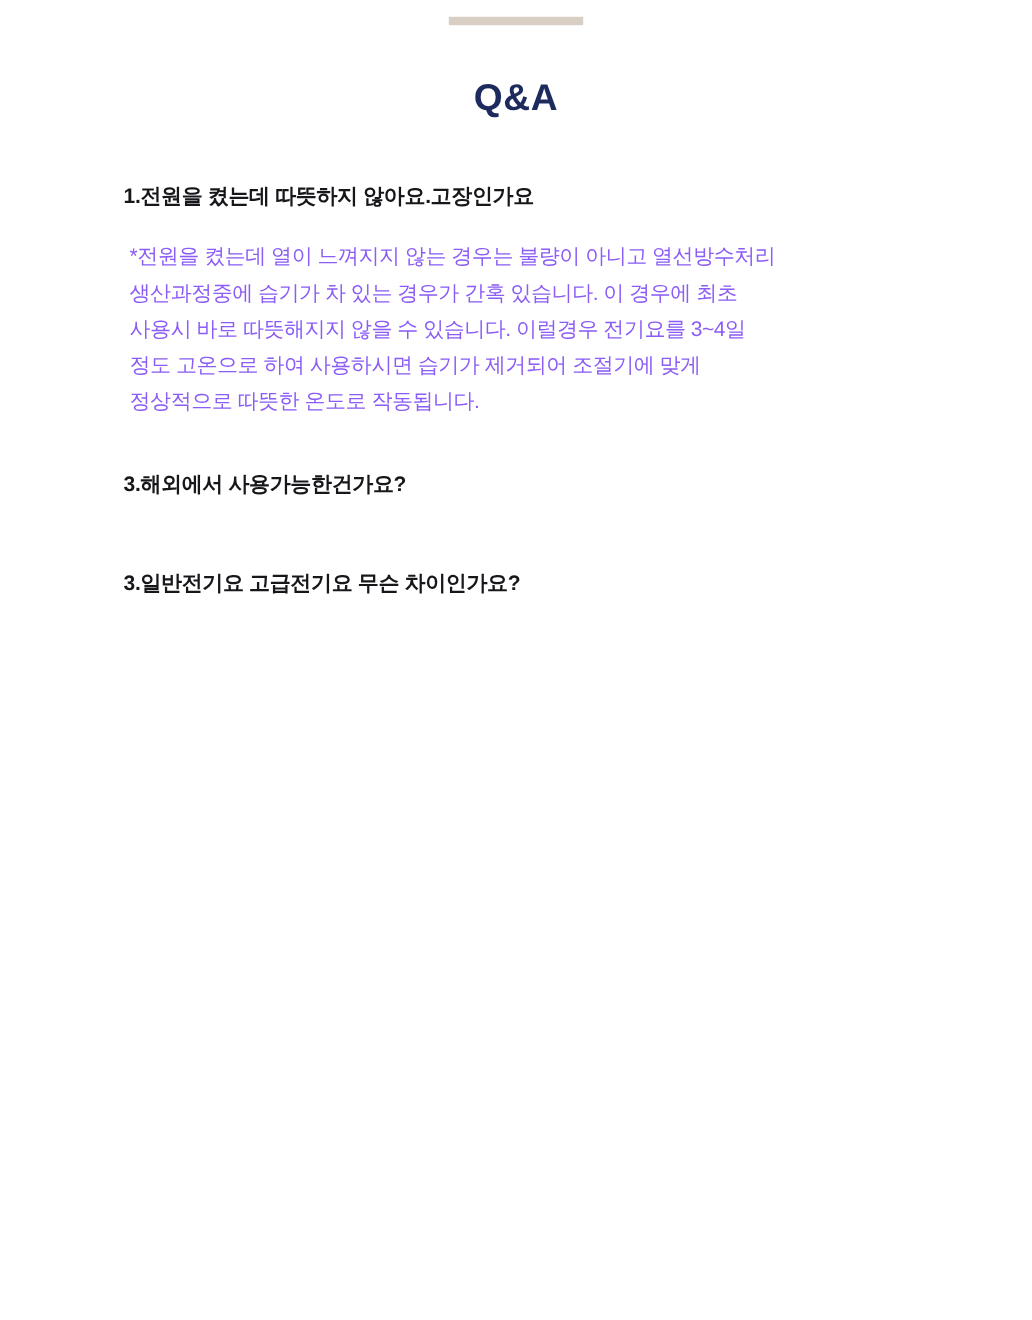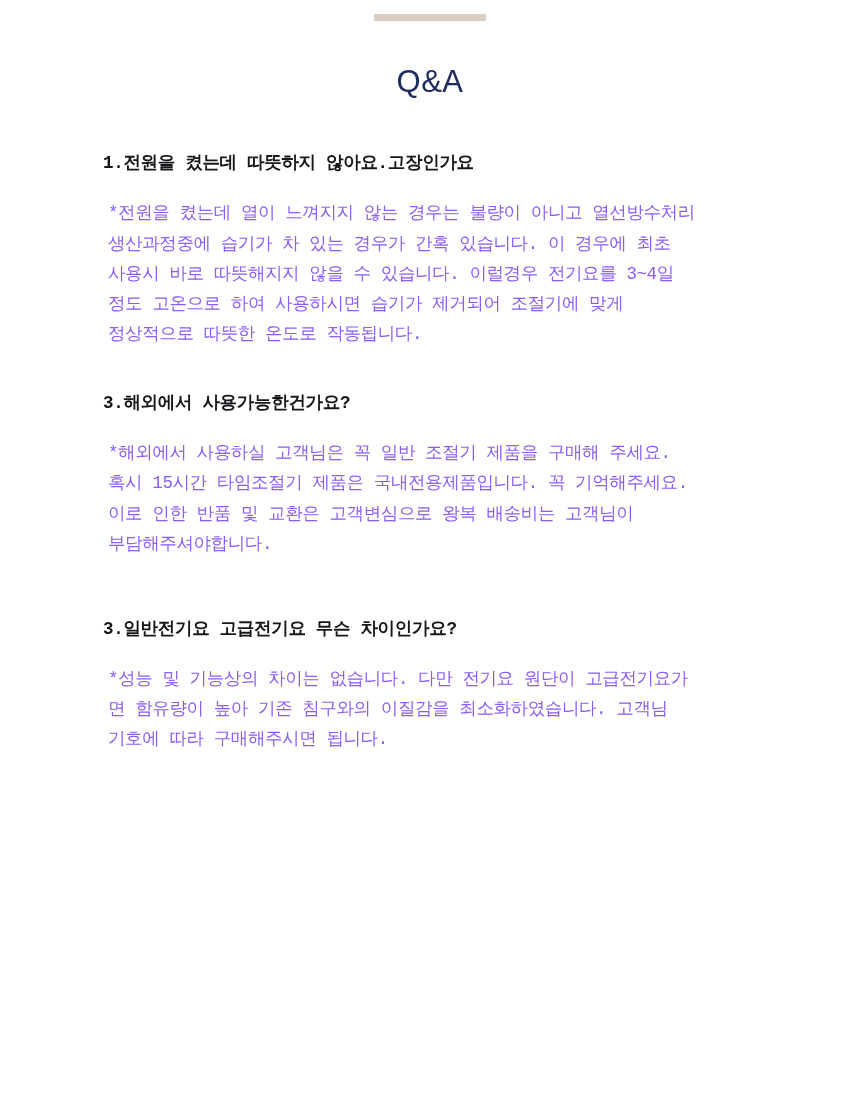--- a/index.html
+++ b/index.html
@@ -24,31 +24,30 @@
     width: 112px;
     height: 7px;
     background: #d9cec4;
     margin: 14px auto 0 auto;
     border-radius: 1px;
   }
   .doc-title {
     text-align: center;
     color: #1d2a5e;
     font-size: 31px;
-    font-weight: normal;
+    font-weight: bold;
     letter-spacing: 0.5px;
     margin: 44px 0 0 0;
     line-height: 1.1;
   }
   .qa-list {
     margin-top: 52px;
   }
   .qa-item {
     margin-bottom: 42px;
-    font-family: Liberation Mono, monospace;
   }
   .qa-question {
     color: #17171b;
     font-size: 17.5px;
     font-weight: bold;
     line-height: 1.45;
     margin: 0 0 0 3px;
     letter-spacing: -0.3px;
   }
   .qa-answer {
@@ -79,29 +78,22 @@
       <p class="qa-answer">*전원을 켰는데 열이 느껴지지 않는 경우는 불량이 아니고 열선방수처리
 생산과정중에 습기가 차 있는 경우가 간혹 있습니다. 이 경우에 최초
 사용시 바로 따뜻해지지 않을 수 있습니다. 이럴경우 전기요를 3~4일
 정도 고온으로 하여 사용하시면 습기가 제거되어 조절기에 맞게
 정상적으로 따뜻한 온도로 작동됩니다.</p>
     </div>
 
 
     <div class="qa-item gap-lg">
       <p class="qa-question">3.해외에서 사용가능한건가요?</p>
-      <p class="qa-answer">*해외에서 사용하실 고객님은 꼭 일반 조절기 제품을 구매해 주세요.
-혹시 15시간 타임조절기 제품은 국내전용제품입니다. 꼭 기억해주세요.
-이로 인한 반품 및 교환은 고객변심으로 왕복 배송비는 고객님이
-부담해주셔야합니다.</p>
     </div>
 
     <div class="qa-item">
       <p class="qa-question">3.일반전기요 고급전기요 무슨 차이인가요?</p>
-      <p class="qa-answer">*성능 및 기능상의 차이는 없습니다. 다만 전기요 원단이 고급전기요가
-면 함유량이 높아 기존 침구와의 이질감을 최소화하였습니다. 고객님
-기호에 따라 구매해주시면 됩니다.</p>
     </div>
 
   </div>
 
   <div class="spacer-bottom"></div>
 </div>
 
 </body></html>

